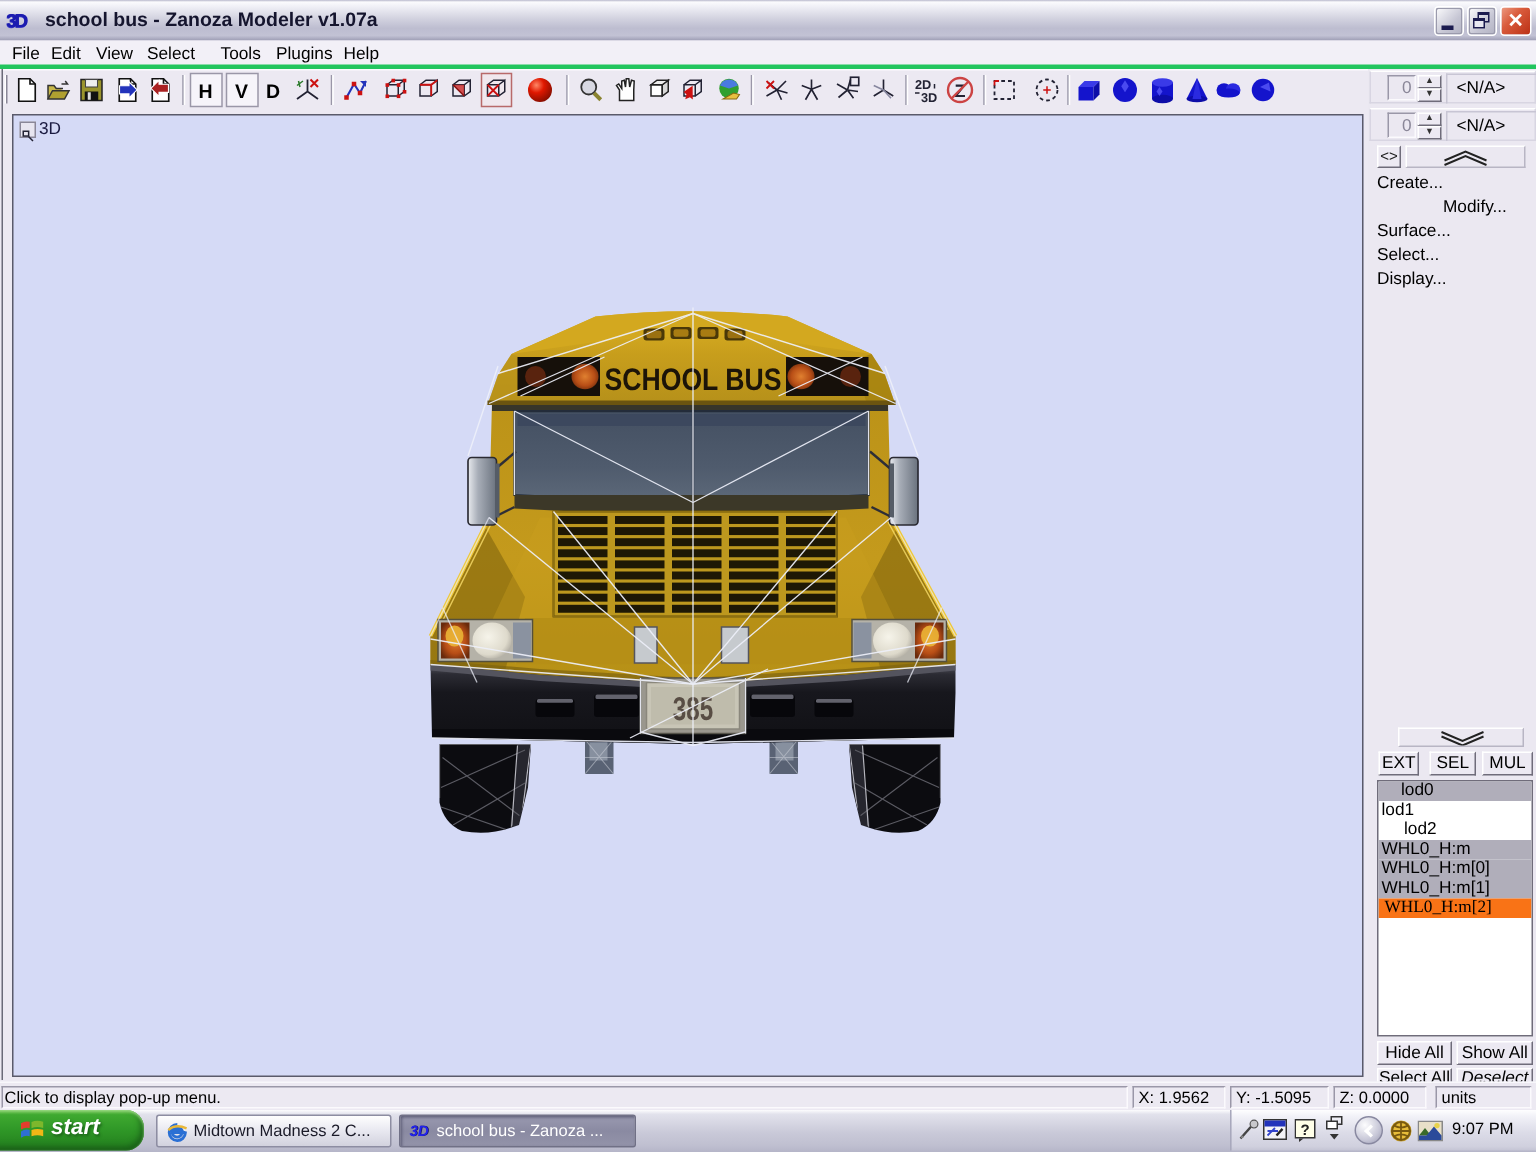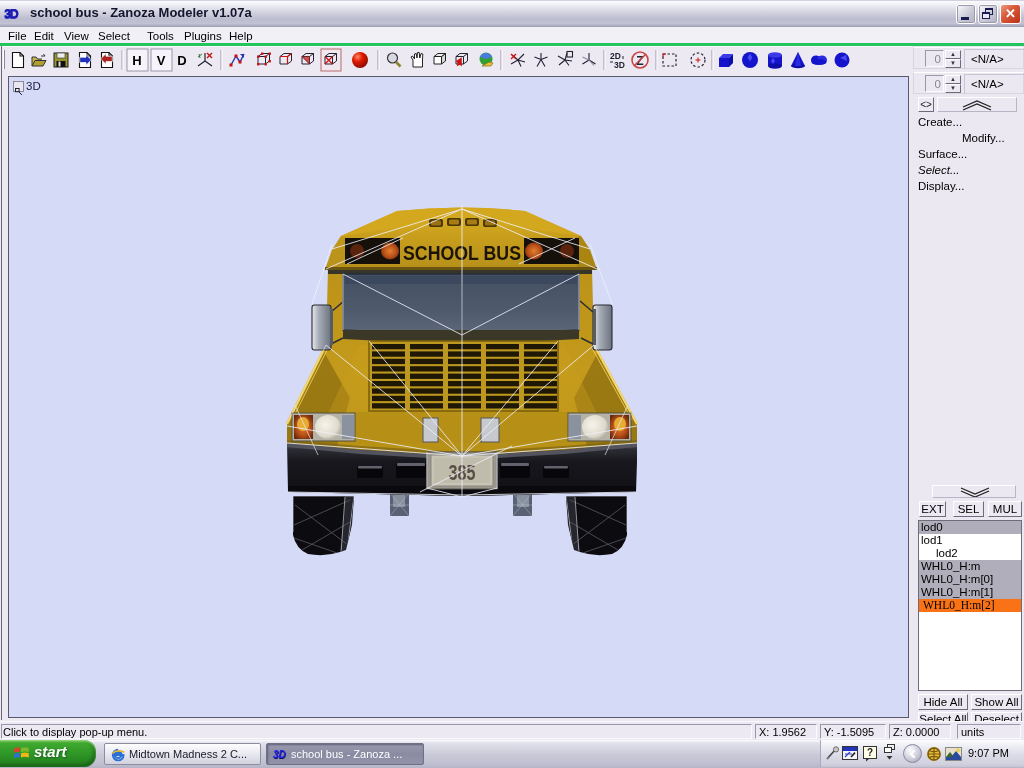--- a/index.html
+++ b/index.html
@@ -458,49 +458,49 @@
   <div class="abs" style="left:25px;top:51px;width:80px;height:15px;border-top:1px solid #fff;border-left:1px solid #fff;border-right:1px solid #b8b5c4;border-bottom:1px solid #b8b5c4;background:#ebe8f1;">
     <svg width="78" height="13">
         <path d="M25 9 L39 3 L53 9" fill="none" stroke="#222" stroke-width="1.3"></path>
         <path d="M25 12 L39 6 L53 12" fill="none" stroke="#222" stroke-width="1.3"></path>
       </svg>
   </div>
 
   <div class="abs" style="left:6px;top:70px;">Create...</div>
   <div class="abs" style="left:6px;top:86px;margin-left:44px;">Modify...</div>
   <div class="abs" style="left:6px;top:102px;">Surface...</div>
-  <div class="abs" style="left:6px;top:118px;font-style:italic;">Select...</div>
+  <div class="abs" style="left:6px;top:118px;">Select...</div>
   <div class="abs" style="left:6px;top:134px;">Display...</div>
 
   <div class="abs" style="left:20px;top:439px;width:84px;height:13px;border-top:1px solid #fff;border-left:1px solid #fff;border-right:1px solid #b8b5c4;border-bottom:1px solid #b8b5c4;background:#ebe8f1;">
     <svg width="82" height="11">
         <path d="M28 2 L42 8 L56 2" fill="none" stroke="#222" stroke-width="1.3"></path>
         <path d="M28 5 L42 11 L56 5" fill="none" stroke="#222" stroke-width="1.3"></path>
       </svg>
   </div>
 
   <div class="abs btn3d" style="left:7px;top:455px;width:27px;height:16px;text-align:center;line-height:14px;">EXT</div>
   <div class="abs btn3d" style="left:41px;top:455px;width:31px;height:16px;text-align:center;line-height:14px;">SEL</div>
   <div class="abs btn3d" style="left:76px;top:455px;width:34px;height:16px;text-align:center;line-height:14px;">MUL</div>
 
   <div class="abs" style="left:6px;top:474px;width:104px;height:171px;background:#fff;border:1px solid #6f6c7a;overflow:hidden;line-height:13px;">
-    <div style="background:#b0aeba;padding-left:2px;">lod0</div>
+    <div style="background:#b0aeba;padding-left:15px;">lod0</div>
     <div style="padding-left:2px;">lod1</div>
     <div style="padding-left:17px;">lod2</div>
     <div style="background:#b0aeba;padding-left:2px;">WHL0_H:m</div>
     <div style="background:#b0aeba;padding-left:2px;">WHL0_H:m[0]</div>
     <div style="background:#b0aeba;padding-left:2px;">WHL0_H:m[1]</div>
     <div style="background:#f97316;padding-left:4px;font-family:Liberation Serif, serif;">WHL0_H:m[2]</div>
   </div>
 
   <div class="abs btn3d" style="left:6px;top:648px;width:50px;height:16px;text-align:center;line-height:14px;">Hide All</div>
   <div class="abs btn3d" style="left:59px;top:648px;width:51px;height:16px;text-align:center;line-height:14px;">Show All</div>
 
   <div class="abs btn3d" style="left:6px;top:666px;width:50px;height:14px;text-align:center;line-height:12px;overflow:hidden;">Select All</div>
-  <div class="abs btn3d" style="left:59px;top:666px;width:51px;height:14px;text-align:center;line-height:12px;overflow:hidden;">Deselect</div>
+  <div class="abs btn3d" style="left:59px;top:666px;width:51px;height:14px;text-align:center;line-height:12px;overflow:hidden;font-style:italic;">Deselect</div>
 </div>
 
 <div class="abs" id="statusbar" style="left:0;top:721px;width:1024px;height:19px;border-top:1px solid #f8f7fb;background:#ece9f2;font-size:11px;color:#000;">
   <div class="abs sunk" style="left:1px;top:2px;width:751px;height:15px;padding:1px 1px;">Click to display pop-up menu.</div>
   <div class="abs sunk" style="left:755px;top:2px;width:62px;height:15px;padding:1px 3px;">X: 1.9562</div>
   <div class="abs sunk" style="left:820px;top:2px;width:66px;height:15px;padding:1px 3px;">Y: -1.5095</div>
   <div class="abs sunk" style="left:889px;top:2px;width:62px;height:15px;padding:1px 3px;">Z: 0.0000</div>
   <div class="abs sunk" style="left:957px;top:2px;width:64px;height:15px;padding:1px 3px;">units</div>
 </div>
 

